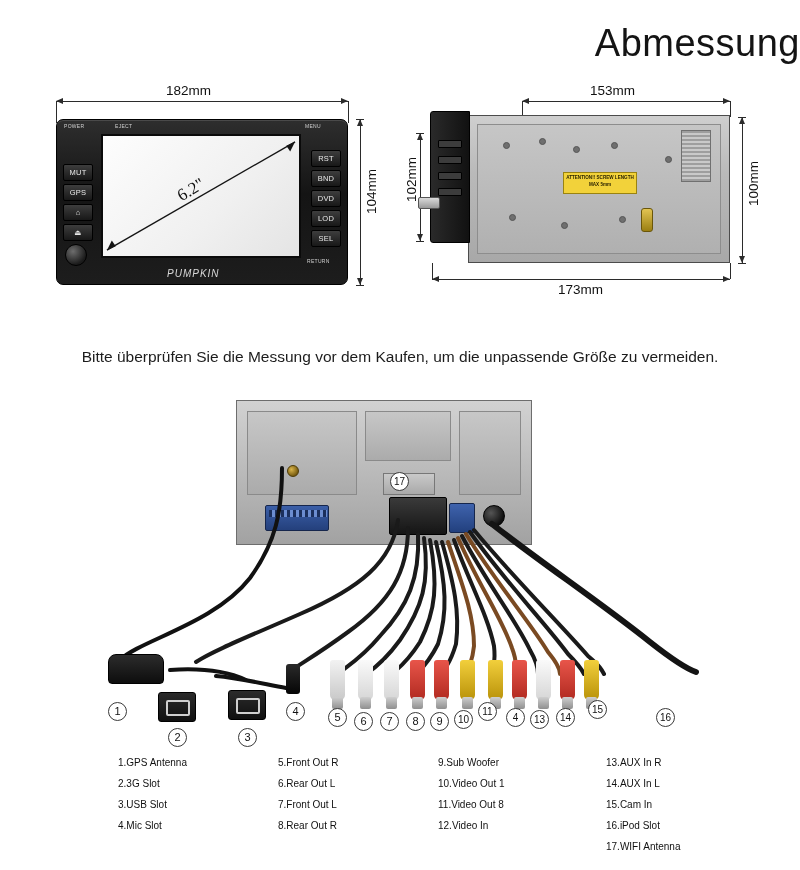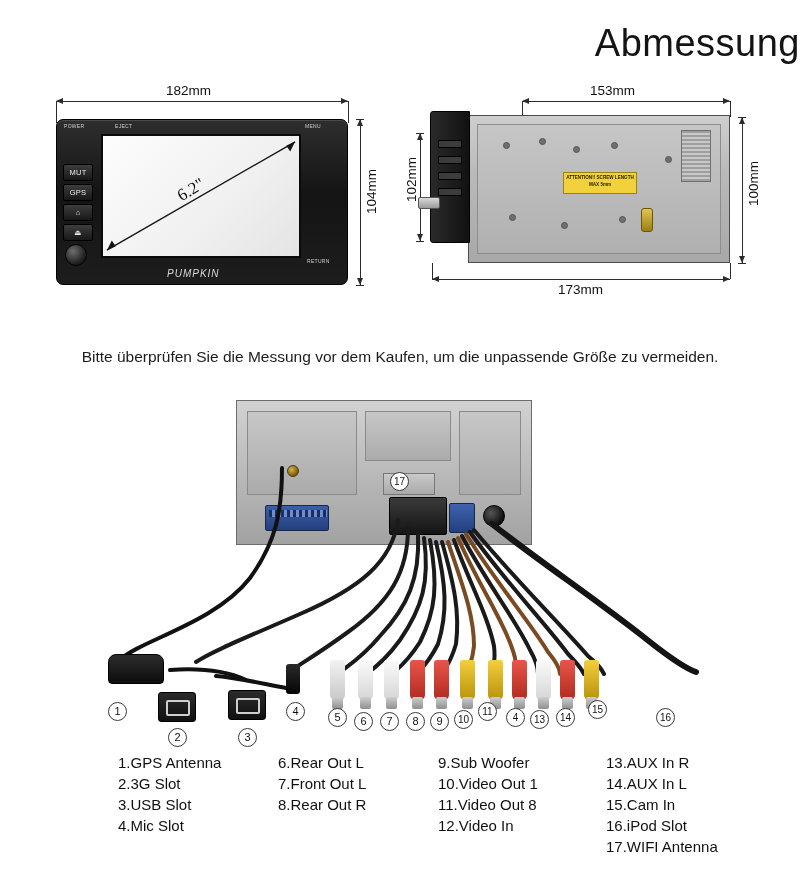--- a/index.html
+++ b/index.html
@@ -282,21 +282,21 @@
   }
   .numcircle.small { font-size: 10px; }
 
   
   .legend {
     position: absolute;
     left: 0; top: 752px;
     width: 800px;
     display: flex;
     padding-left: 118px;
-    font-size: 15px;
+    font-size: 10px;
     color: #111;
   }
   .legend-col { width: 160px; }
   .legend-col.wide { width: 168px; }
   .legend-col div { line-height: 21px; white-space: nowrap; }
 </style>
 </head>
 <body>
 
 <h1 class="page-title">Abmessung</h1>
@@ -326,20 +326,27 @@
       <div class="tinytext" style="left:58px; top:3px;">EJECT</div>
       <div class="tinytext" style="left:248px; top:3px;">MENU</div>
 
       <div class="btn-col" style="left:6px; top:44px;">
         <div class="sidebtn">MUT</div>
         <div class="sidebtn">GPS</div>
         <div class="sidebtn">⌂</div>
         <div class="sidebtn">⏏</div>
       </div>
 
+      <div class="btn-col" style="left:254px; top:30px;">
+        <div class="sidebtn">RST</div>
+        <div class="sidebtn">BND</div>
+        <div class="sidebtn">DVD</div>
+        <div class="sidebtn">LOD</div>
+        <div class="sidebtn">SEL</div>
+      </div>
 
       <div class="knob" style="left:8px; top:124px;"></div>
       <div class="tinytext" style="left:250px; top:138px;">RETURN</div>
 
       <div class="screen">
         <svg class="diag" viewBox="0 0 200 124" preserveAspectRatio="none">
           <line x1="4" y1="118" x2="196" y2="6" stroke="#141414" stroke-width="1.4"></line>
           <polygon points="4,118 13,114 9,108" fill="#141414"></polygon>
           <polygon points="196,6 187,10 191,16" fill="#141414"></polygon>
         </svg>
@@ -511,20 +518,21 @@
 </div>
 
 <div class="legend">
   <div class="legend-col">
     <div>1.GPS Antenna</div>
     <div>2.3G Slot</div>
     <div>3.USB Slot</div>
     <div>4.Mic Slot</div>
   </div>
   <div class="legend-col">
+    <div>5.Front Out R</div>
     <div>6.Rear Out L</div>
     <div>7.Front Out L</div>
     <div>8.Rear Out R</div>
   </div>
   <div class="legend-col wide">
     <div>9.Sub Woofer</div>
     <div>10.Video Out 1</div>
     <div>11.Video Out 8</div>
     <div>12.Video In</div>
   </div>

